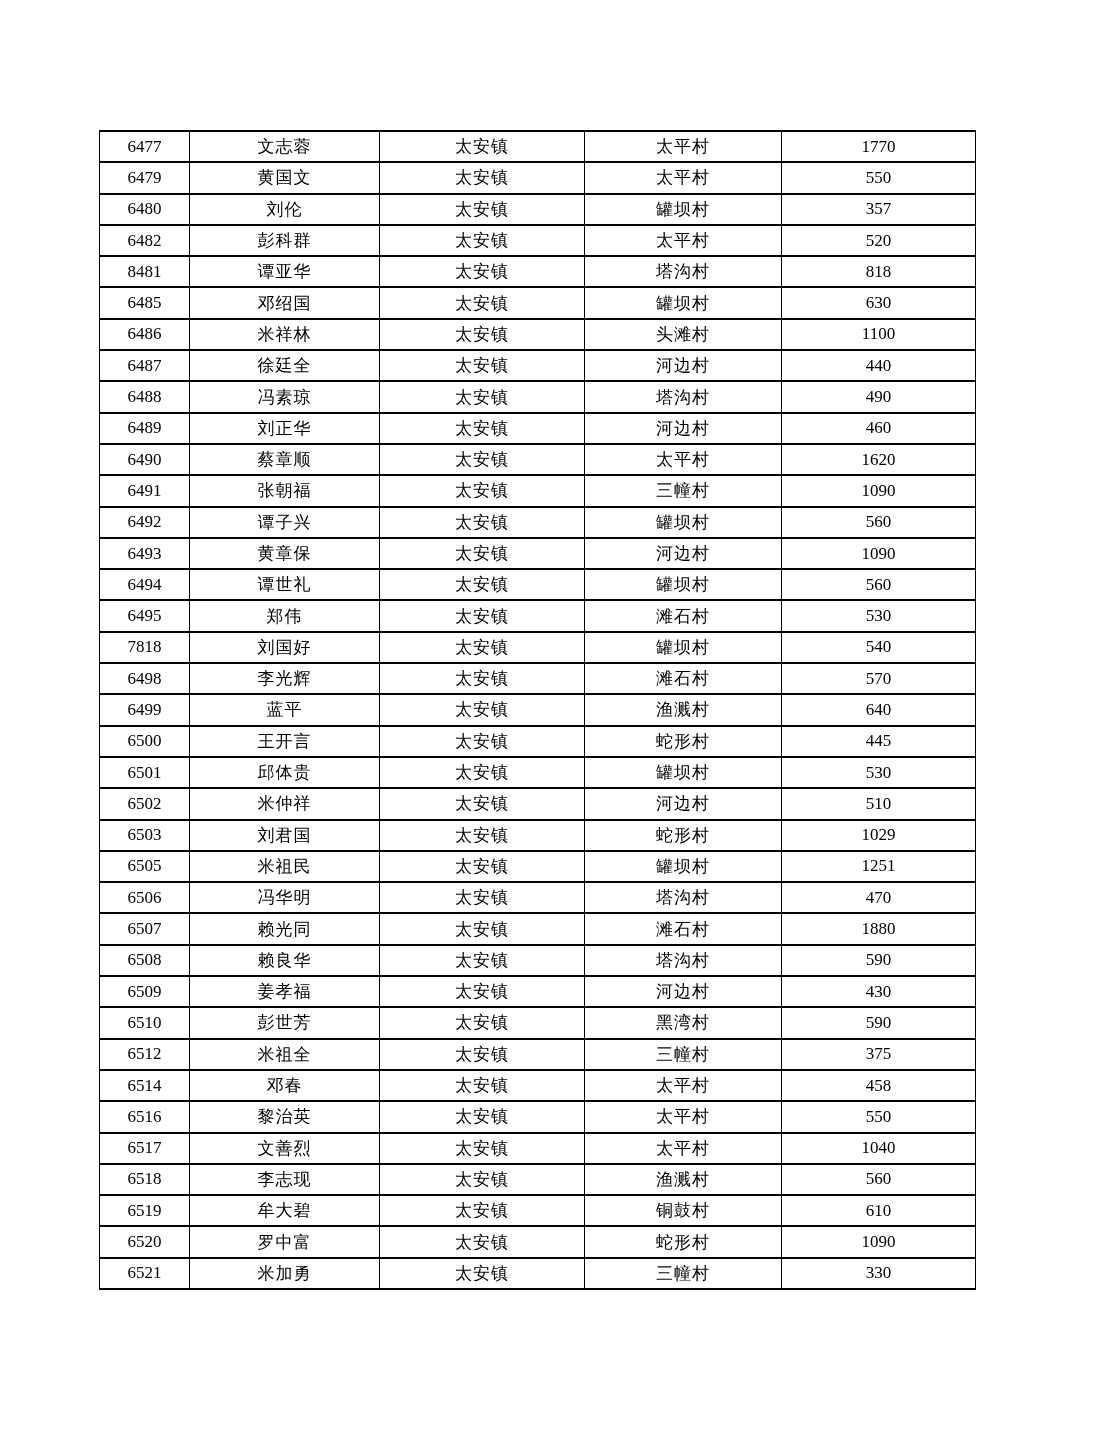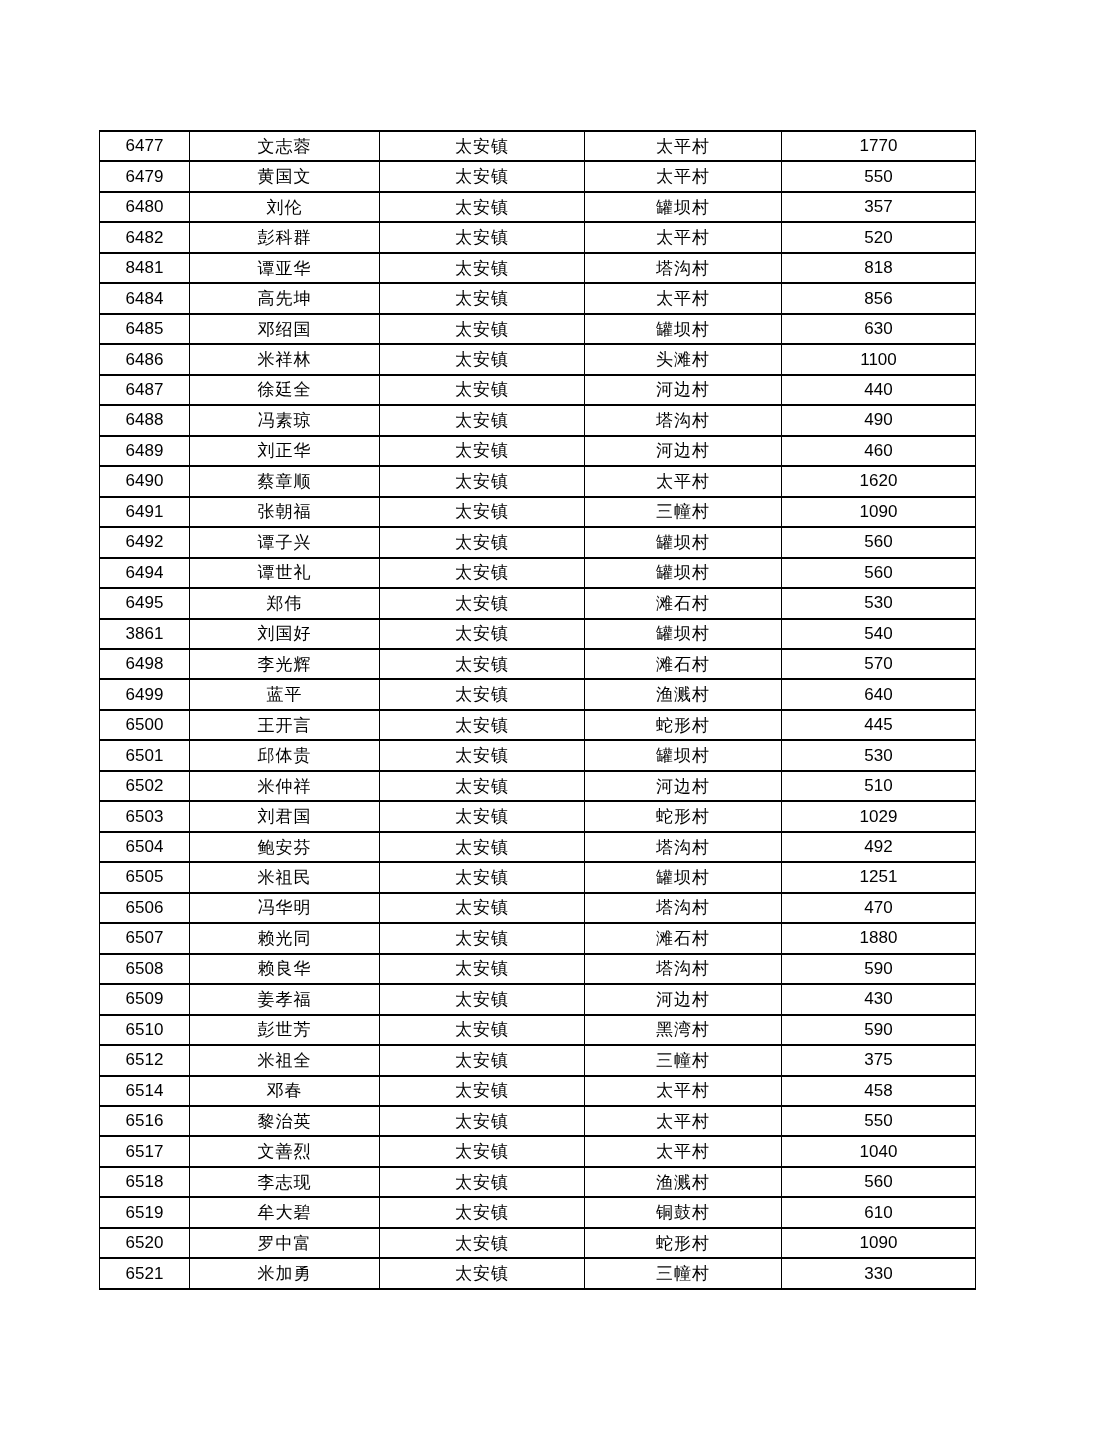--- a/index.html
+++ b/index.html
@@ -15,21 +15,21 @@
     overflow: hidden;
   }
   table.data-table {
     position: absolute;
     left: 99px;
     top: 130px;
     width: 876px;
     height: 1160px;
     border-collapse: collapse;
     table-layout: fixed;
-    font-family: Liberation Sans, sans-serif;
+    font-family: Liberation Serif, serif;
     font-size: 17px;
     color: #000000;
   }
   table.data-table td {
     border-left: 1px solid #000000;
     border-right: 1px solid #000000;
     border-top: 2px solid #000000;
     border-bottom: 2px solid #000000;
     text-align: center;
     vertical-align: middle;
@@ -85,27 +85,20 @@
           <td class="cell-amount">520</td>
         </tr>
         <tr>
           <td class="cell-serial">8481</td>
           <td class="cell-name">谭亚华</td>
           <td class="cell-town">太安镇</td>
           <td class="cell-village">塔沟村</td>
           <td class="cell-amount">818</td>
         </tr>
         <tr>
-          <td class="cell-serial">6484</td>
-          <td class="cell-name">高先坤</td>
-          <td class="cell-town">太安镇</td>
-          <td class="cell-village">太平村</td>
-          <td class="cell-amount">856</td>
-        </tr>
-        <tr>
           <td class="cell-serial">6485</td>
           <td class="cell-name">邓绍国</td>
           <td class="cell-town">太安镇</td>
           <td class="cell-village">罐坝村</td>
           <td class="cell-amount">630</td>
         </tr>
         <tr>
           <td class="cell-serial">6486</td>
           <td class="cell-name">米祥林</td>
           <td class="cell-town">太安镇</td>
@@ -148,35 +141,42 @@
           <td class="cell-amount">1090</td>
         </tr>
         <tr>
           <td class="cell-serial">6492</td>
           <td class="cell-name">谭子兴</td>
           <td class="cell-town">太安镇</td>
           <td class="cell-village">罐坝村</td>
           <td class="cell-amount">560</td>
         </tr>
         <tr>
+          <td class="cell-serial">6493</td>
+          <td class="cell-name">黄章保</td>
+          <td class="cell-town">太安镇</td>
+          <td class="cell-village">河边村</td>
+          <td class="cell-amount">1090</td>
+        </tr>
+        <tr>
           <td class="cell-serial">6494</td>
           <td class="cell-name">谭世礼</td>
           <td class="cell-town">太安镇</td>
           <td class="cell-village">罐坝村</td>
           <td class="cell-amount">560</td>
         </tr>
         <tr>
           <td class="cell-serial">6495</td>
           <td class="cell-name">郑伟</td>
           <td class="cell-town">太安镇</td>
           <td class="cell-village">滩石村</td>
           <td class="cell-amount">530</td>
         </tr>
         <tr>
-          <td class="cell-serial">3861</td>
+          <td class="cell-serial">7818</td>
           <td class="cell-name">刘国好</td>
           <td class="cell-town">太安镇</td>
           <td class="cell-village">罐坝村</td>
           <td class="cell-amount">540</td>
         </tr>
         <tr>
           <td class="cell-serial">6498</td>
           <td class="cell-name">李光辉</td>
           <td class="cell-town">太安镇</td>
           <td class="cell-village">滩石村</td>
@@ -209,27 +209,20 @@
           <td class="cell-town">太安镇</td>
           <td class="cell-village">河边村</td>
           <td class="cell-amount">510</td>
         </tr>
         <tr>
           <td class="cell-serial">6503</td>
           <td class="cell-name">刘君国</td>
           <td class="cell-town">太安镇</td>
           <td class="cell-village">蛇形村</td>
           <td class="cell-amount">1029</td>
-        </tr>
-        <tr>
-          <td class="cell-serial">6504</td>
-          <td class="cell-name">鲍安芬</td>
-          <td class="cell-town">太安镇</td>
-          <td class="cell-village">塔沟村</td>
-          <td class="cell-amount">492</td>
         </tr>
         <tr>
           <td class="cell-serial">6505</td>
           <td class="cell-name">米祖民</td>
           <td class="cell-town">太安镇</td>
           <td class="cell-village">罐坝村</td>
           <td class="cell-amount">1251</td>
         </tr>
         <tr>
           <td class="cell-serial">6506</td>

